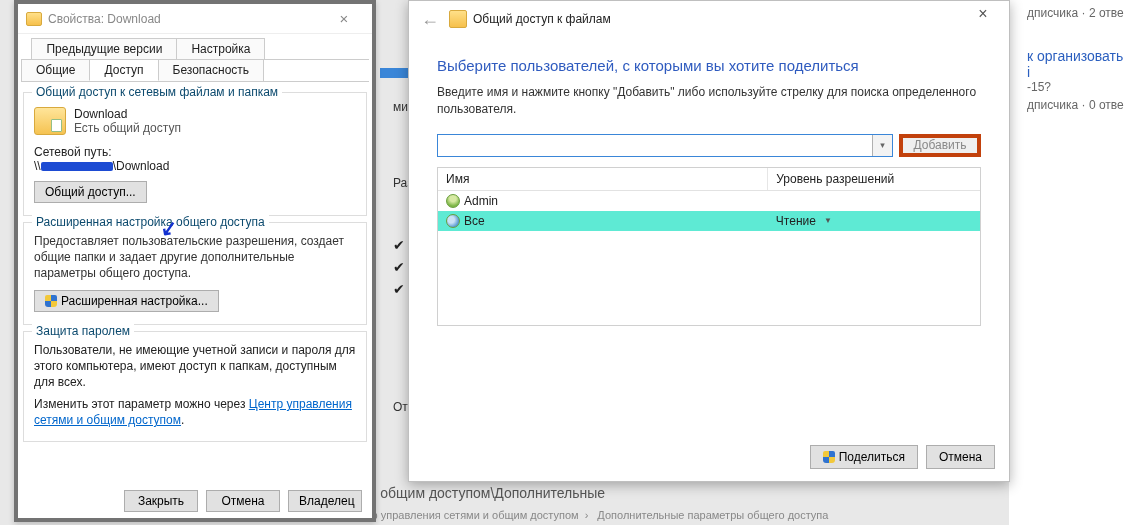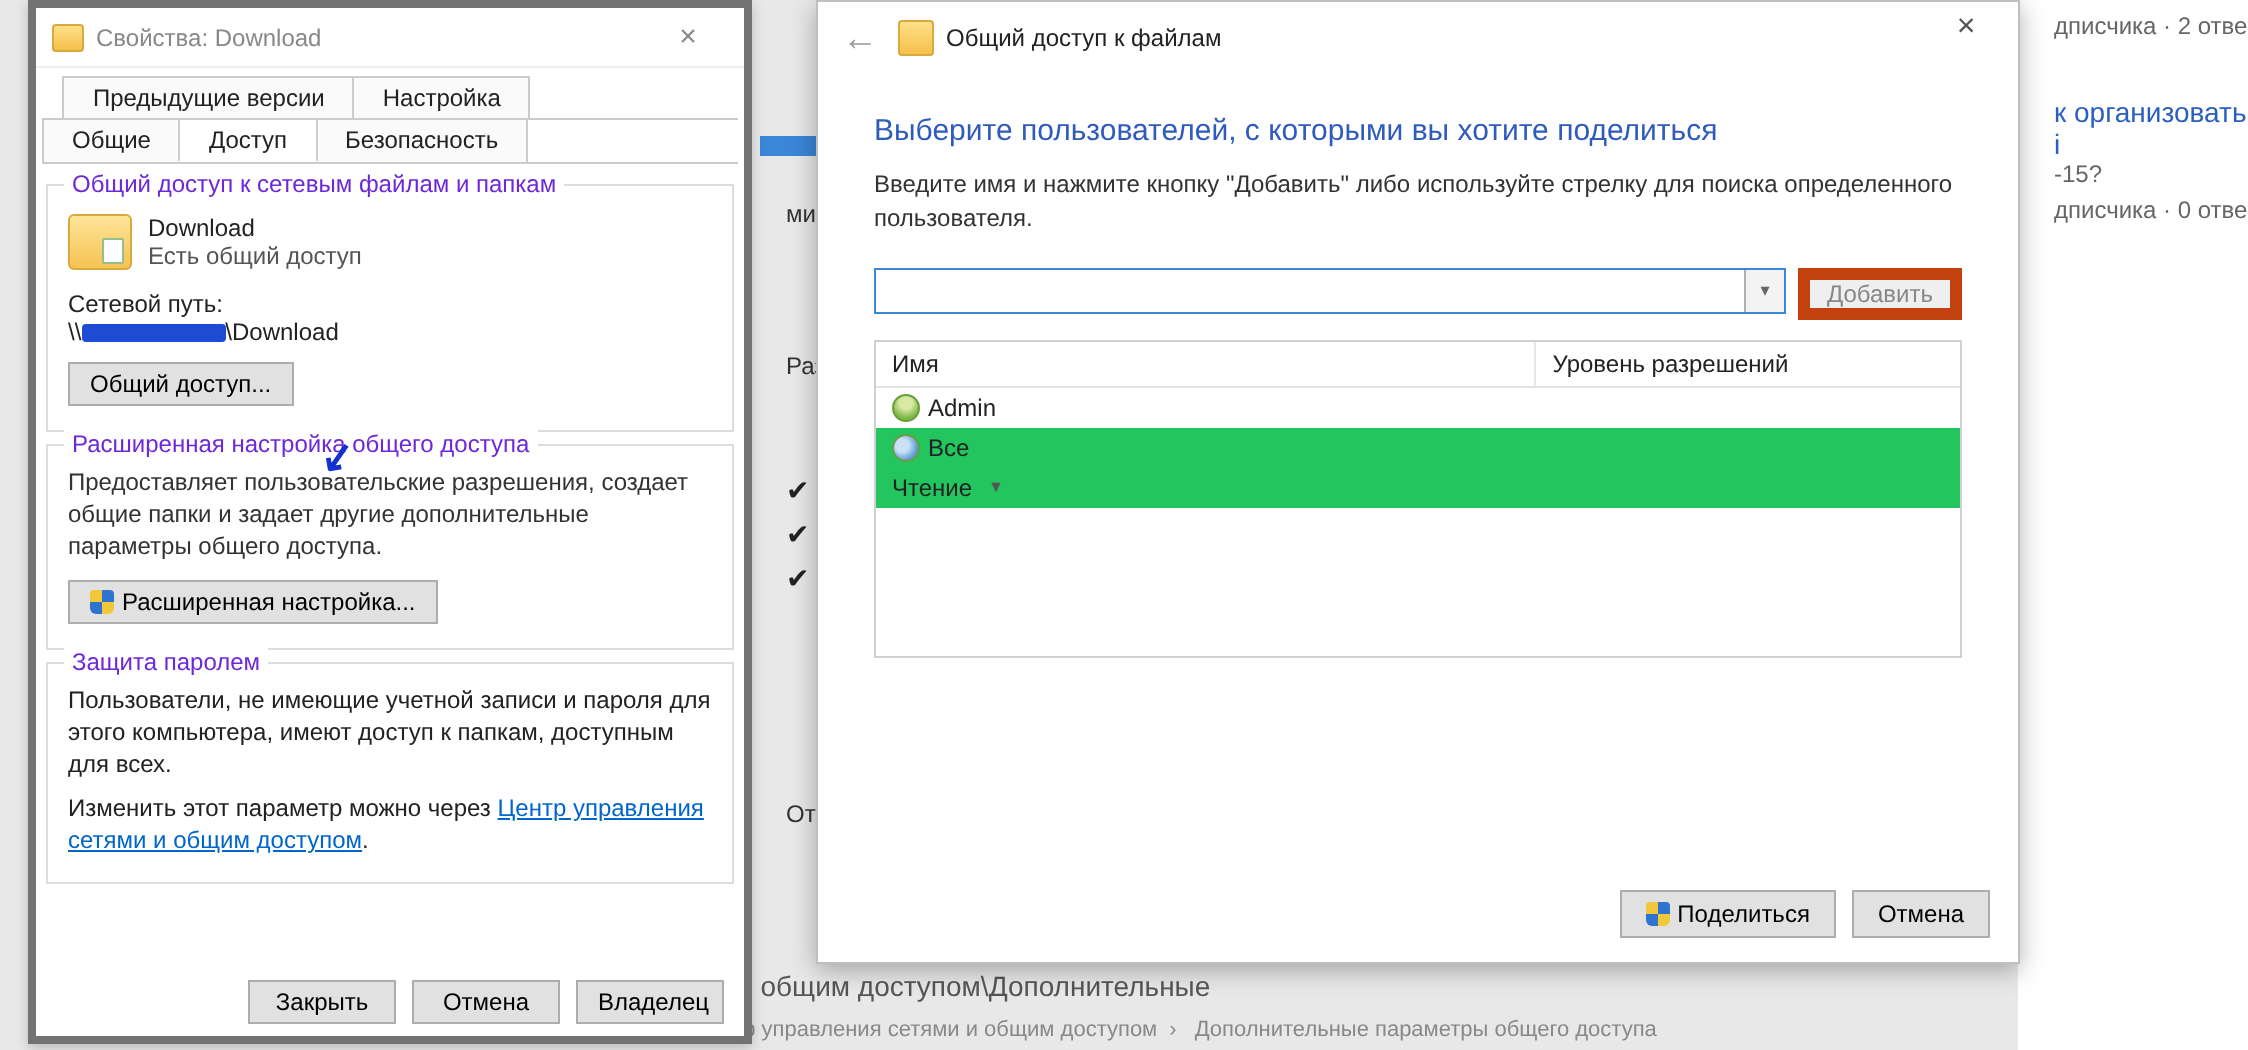--- a/index.html
+++ b/index.html
@@ -26,21 +26,21 @@
   .props-title .close { margin-left: auto; width: 40px; text-align: center; cursor: pointer; color: #888; font-size: 15px; }
 
   .tabs-row { display: flex; border-bottom: 1px solid #ccc; margin: 4px 3px 0; }
   .tabs-row.second { margin-top: -1px; }
   .tab { padding: 3px 14px; border: 1px solid #ccc; border-bottom: none; margin-right: -1px; background: #fff; font-size: 12px; cursor: pointer; }
   .tab.active { border-bottom: 1px solid #fff; position: relative; z-index: 2; background: #fff; }
   .tab:not(.active) { background: #fafafa; }
 
   .props-body { padding: 4px 5px; }
   .group { border: 1px solid #ddd; margin: 6px 0; padding: 10px 10px 12px; position: relative; }
-  .group-label { position: absolute; top: -8px; left: 8px; background: #fff; padding: 0 4px; font-size: 12px; color: #6d28d9; }
+  .group-label { position: absolute; top: -8px; left: 8px; background: #fff; padding: 0 4px; font-size: 12px; color: #0c4a6e; }
   .folder-row { display: flex; align-items: flex-start; gap: 8px; margin: 4px 0 10px; }
   .folder-big { width: 32px; height: 28px; background: linear-gradient(#ffe59a,#f5c352); border: 1px solid #d8a93d; border-radius: 3px; position: relative; }
   .folder-big::after { content: ""; position: absolute; right: 3px; bottom: 2px; width: 9px; height: 11px; background: #fff; border: 1px solid #94bf86; border-radius: 1px; }
   .net-path .redact { display: inline-block; width: 72px; height: 9px; background: #1d4bd3; border-radius: 2px; vertical-align: middle; }
   .std-btn { background: #e1e1e1; border: 1px solid #adadad; padding: 3px 10px; font-size: 12px; cursor: pointer; }
   .shield-icon { display: inline-block; width: 12px; height: 12px; background: conic-gradient(#2f73d0 0 25%, #f2c83a 0 50%, #2f73d0 0 75%, #f2c83a 0); border-radius: 2px 2px 3px 3px; margin-right: 4px; vertical-align: -2px; }
   .link { color: #0066cc; text-decoration: underline; cursor: pointer; }
   .hand-drawn { position: absolute; left: 142px; top: 210px; width: 40px; height: 22px; color: #1231d0; font-size: 20px; font-weight: bold; transform: rotate(-10deg); pointer-events: none; }
 
   .props-footer { position: absolute; bottom: 6px; right: 10px; display: flex; gap: 8px; }
@@ -52,32 +52,32 @@
   .back-arrow { width: 26px; text-align: center; color: #999; font-size: 18px; cursor: pointer; }
   .share-icon { width: 18px; height: 18px; background: linear-gradient(#ffe089,#f6c04b); border: 1px solid #d8a93d; border-radius: 2px; margin: 0 6px; position: relative; }
   .share-close { position: absolute; top: 4px; right: 6px; width: 40px; text-align: center; font-size: 16px; color: #555; cursor: pointer; }
   .share-body { padding: 6px 28px 0; }
   .share-h { color: #2f5bbf; font-size: 15px; margin: 14px 0 10px; font-weight: normal; }
   .share-sub { font-size: 12px; color: #333; margin-bottom: 16px; line-height: 1.4; }
   .combo-row { display: flex; gap: 6px; margin-bottom: 10px; }
   .combo { flex: 1; border: 1px solid #3a86d8; height: 23px; display: flex; }
   .combo input { flex: 1; border: none; outline: none; padding: 0 4px; font-size: 12px; }
   .combo .drop { width: 20px; border-left: 1px solid #b0b0b0; display: flex; align-items: center; justify-content: center; cursor: pointer; font-size: 9px; color: #666; background: #f3f3f3; }
-  .add-btn { width: 82px; border: 6px solid #c2410c; background: #efefef; color: #888; font-size: 12px; cursor: default; }
+  .add-btn { width: 82px; border: 4px solid #c2410c; background: #efefef; color: #888; font-size: 12px; cursor: default; }
   .user-table { border: 1px solid #d0d0d0; }
   .ut-head { display: flex; background: #fff; border-bottom: 1px solid #e2e2e2; }
   .ut-head div { padding: 4px 8px; font-size: 12px; border-right: 1px solid #e6e6e6; }
   .ut-head .c1 { flex: 1.6; }
   .ut-head .c2 { flex: 1; border-right: none; }
   .ut-body { height: 134px; overflow: auto; }
   .ut-row { display: flex; }
   .ut-row div { padding: 3px 8px; font-size: 12px; }
   .ut-row .c1 { flex: 1.6; display: flex; align-items: center; gap: 4px; }
   .ut-row .c2 { flex: 1; display: flex; align-items: center; gap: 4px; }
-  .ut-row.sel { background: #22c55e; flex-direction: column; }
+  .ut-row.sel { background: #5eead4; }
   .user-ico { width: 14px; height: 14px; border-radius: 50%; background: radial-gradient(circle at 50% 30%, #d7e9a3 30%, #7fb749 70%); border: 1px solid #6a9e3c; }
   .user-ico.multi { background: radial-gradient(circle at 35% 40%, #cbe1f6 30%, #5b9bd5 70%); }
   .tri { font-size: 8px; margin-left: 4px; color: #555; }
   .share-footer { position: absolute; bottom: 12px; right: 14px; display: flex; gap: 8px; }
   .share-footer .std-btn { padding: 4px 12px; }
   .problems-link { margin-top: 8px; }
 
 </style>
 </head>
 <body>

